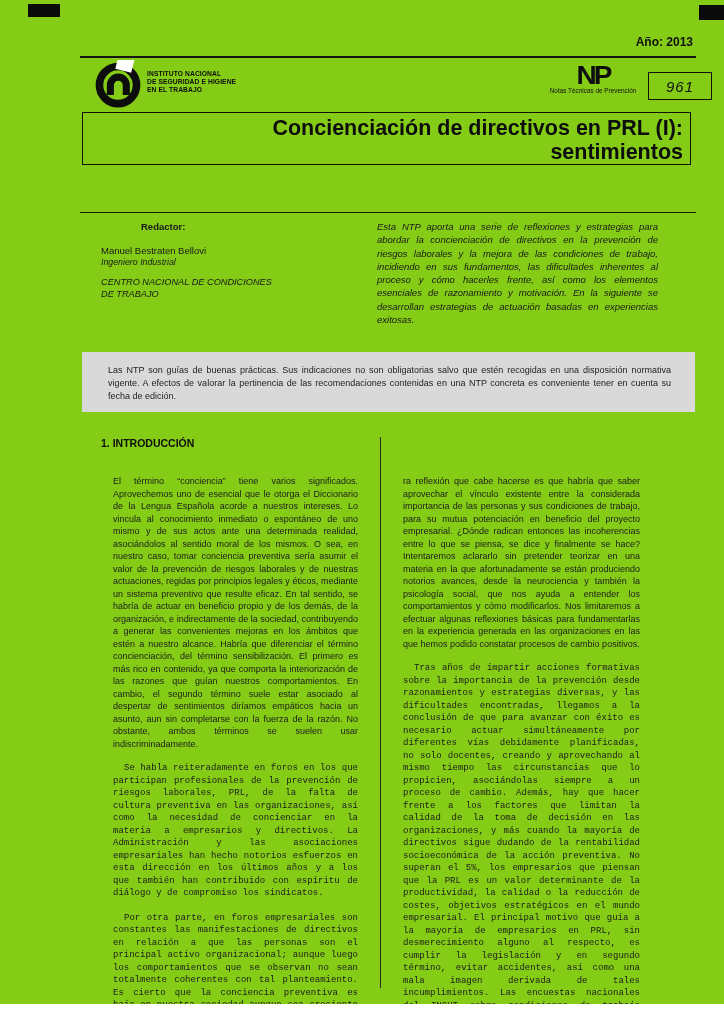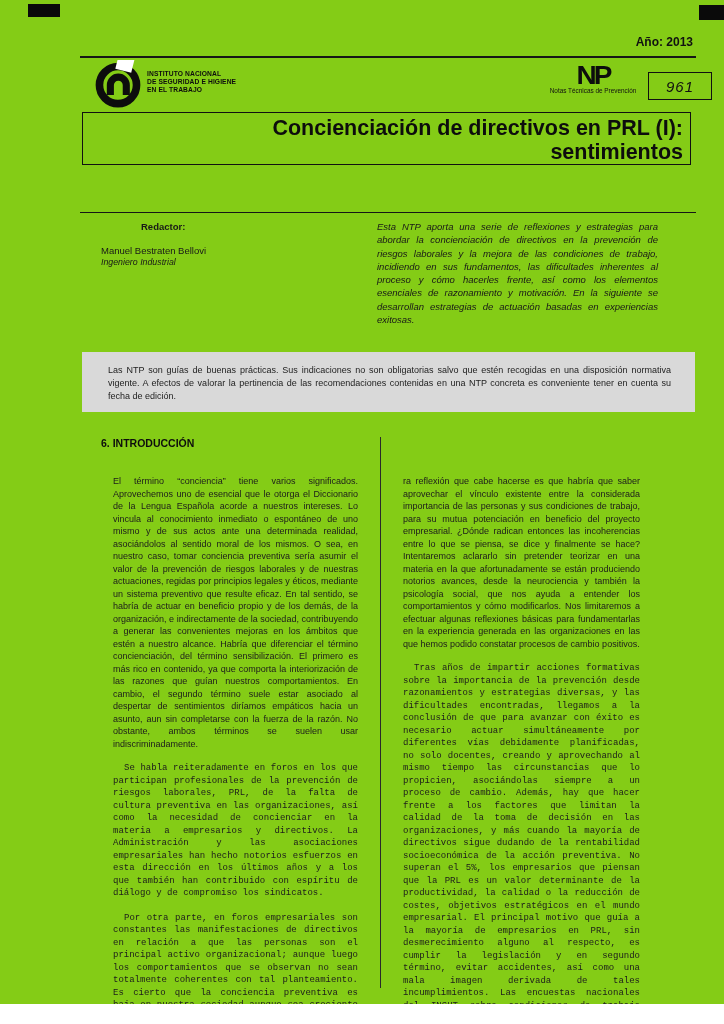--- a/index.html
+++ b/index.html
@@ -84,27 +84,31 @@
     <div>sentimientos</div>
   </div>
 
 
   <div class="rule rule2"></div>
 
   <div class="redactor">
     <div class="label">Redactor:</div>
     <div class="name">Manuel Bestraten Bellovi</div>
     <div class="role">Ingeniero Industrial</div>
+    <div class="center">
+      <div>CENTRO NACIONAL DE CONDICIONES</div>
+      <div>DE TRABAJO</div>
+    </div>
   </div>
 
   <div class="abstract">Esta NTP aporta una serie de reflexiones y estrategias para abordar la concienciación de directivos en la prevención de riesgos laborales y la mejora de las condiciones de trabajo, incidiendo en sus fundamentos, las dificultades inherentes al proceso y cómo hacerles frente, así como los elementos esenciales de razonamiento y motivación. En la siguiente se desarrollan estrategias de actuación basadas en experiencias exitosas.</div>
 
   <div class="disclaimer">Las NTP son guías de buenas prácticas. Sus indicaciones no son obligatorias salvo que estén recogidas en una disposición normativa vigente. A efectos de valorar la pertinencia de las recomendaciones contenidas en una NTP concreta es conveniente tener en cuenta su fecha de edición.</div>
 
-  <div class="body-heading">6. INTRODUCCIÓN</div>
+  <div class="body-heading">1. INTRODUCCIÓN</div>
 
   <div class="col col-left">
     <p>El término “conciencia” tiene varios significados. Aprovechemos uno de esencial que le otorga el Diccionario de la Lengua Española acorde a nuestros intereses. Lo vincula al conocimiento inmediato o espontáneo de uno mismo y de sus actos ante una determinada realidad, asociándolos al sentido moral de los mismos. O sea, en nuestro caso, tomar conciencia preventiva sería asumir el valor de la prevención de riesgos laborales y de nuestras actuaciones, regidas por principios legales y éticos, mediante un sistema preventivo que resulte eficaz. En tal sentido, se habría de actuar en beneficio propio y de los demás, de la organización, e indirectamente de la sociedad, contribuyendo a generar las convenientes mejoras en los ámbitos que estén a nuestro alcance. Habría que diferenciar el término concienciación, del término sensibilización. El primero es más rico en contenido, ya que comporta la interiorización de las razones que guían nuestros comportamientos. En cambio, el segundo término suele estar asociado al despertar de sentimientos diríamos empáticos hacia un asunto, aun sin completarse con la fuerza de la razón. No obstante, ambos términos se suelen usar indiscriminadamente.</p>
     <p class="indent">Se habla reiteradamente en foros en los que participan profesionales de la prevención de riesgos laborales, PRL, de la falta de cultura preventiva en las organizaciones, así como la necesidad de concienciar en la materia a empresarios y directivos. La Administración y las asociaciones empresariales han hecho notorios esfuerzos en esta dirección en los últimos años y a los que también han contribuido con espíritu de diálogo y de compromiso los sindicatos.</p>
     <p class="indent">Por otra parte, en foros empresariales son constantes las manifestaciones de directivos en relación a que las personas son el principal activo organizacional; aunque luego los comportamientos que se observan no sean totalmente coherentes con tal planteamiento. Es cierto que la conciencia preventiva es baja en nuestra sociedad aunque sea creciente la importancia del capital humano, él único capaz de generar las ventajas competitivas que las organizaciones necesitan. Entonces, como prime-</p>
   </div>
 
   <div class="col-divider"></div>
 
   <div class="col col-right">

